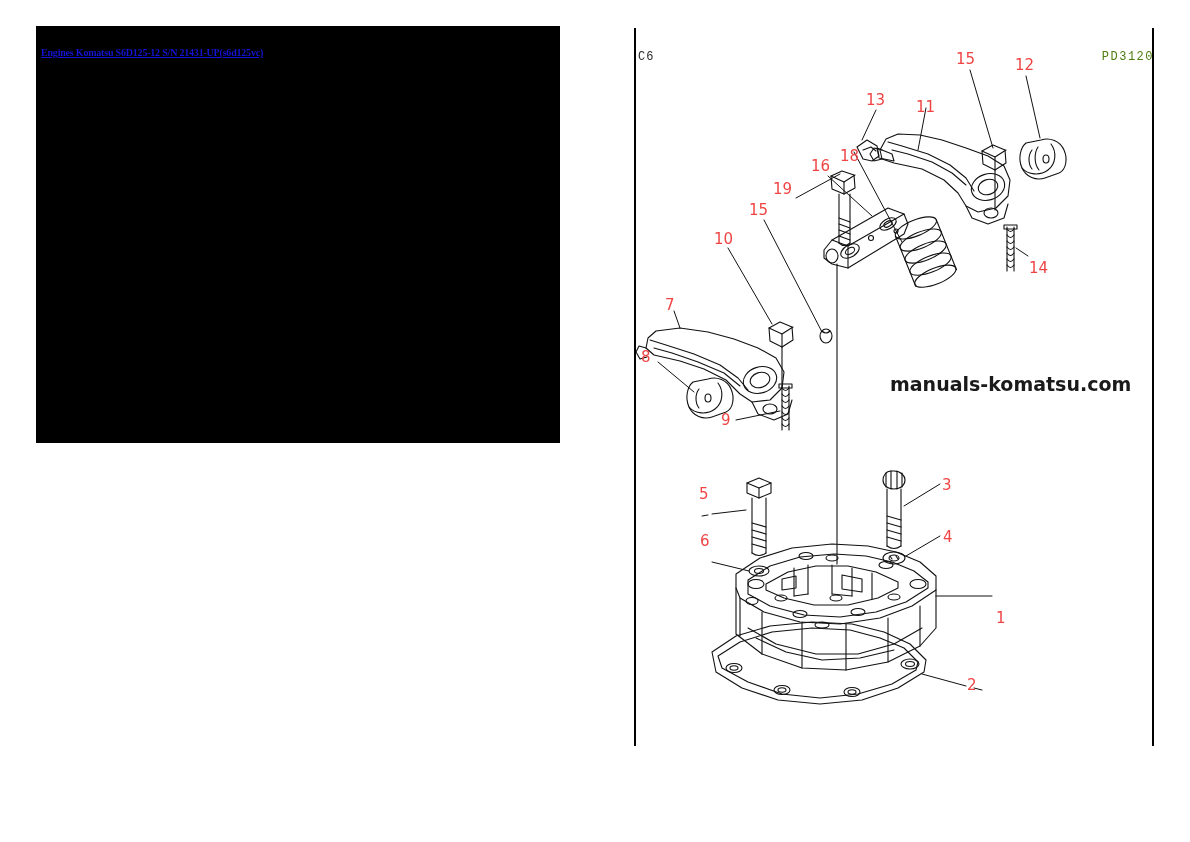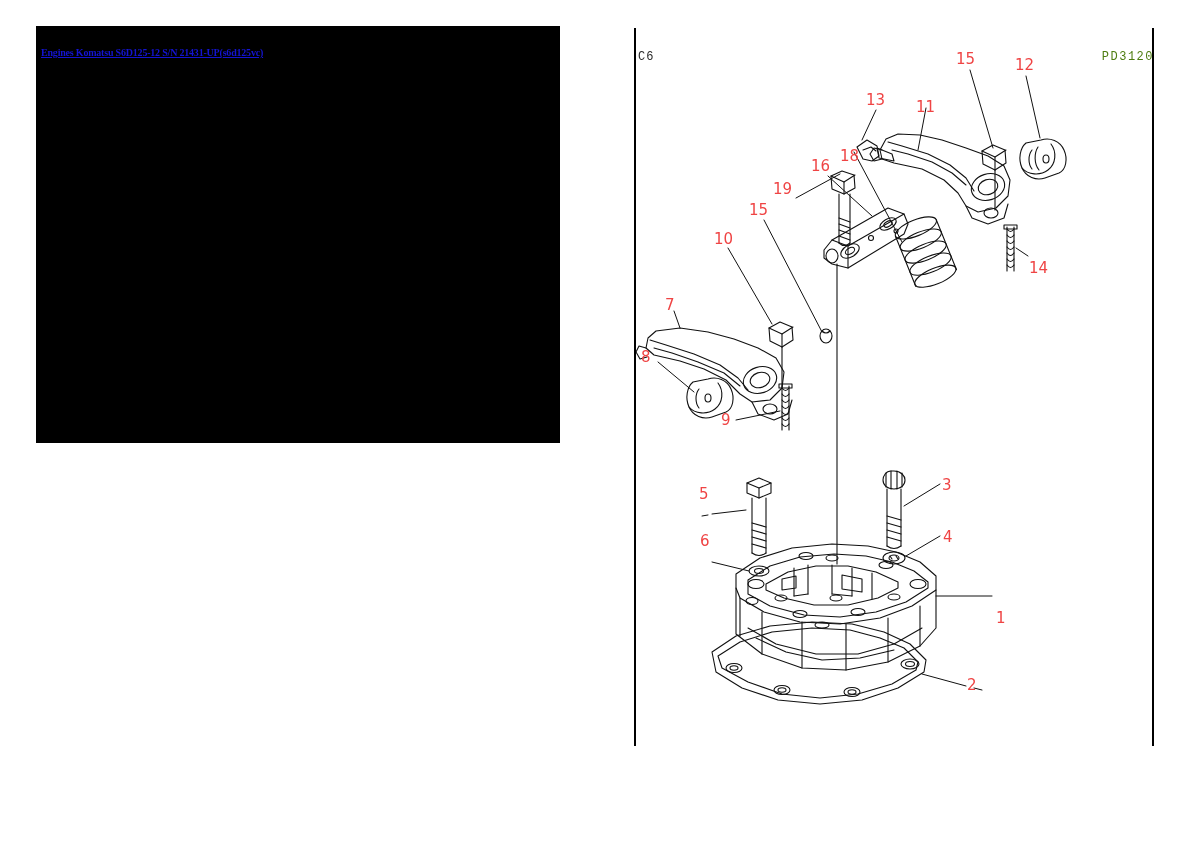--- a/index.html
+++ b/index.html
@@ -316,13 +316,14 @@
   <div class="callout" style="left:280px;top:70px;">11</div>
   <div class="callout" style="left:379px;top:28px;">12</div>
   <div class="callout" style="left:230px;top:63px;">13</div>
   <div class="callout" style="left:393px;top:221px;margin-top:10px;">14</div>
   <div class="callout" style="left:320px;top:22px;">15</div>
   <div class="callout" style="left:175px;top:129px;">16</div>
   <div class="callout" style="left:113px;top:173px;">15</div>
   <div class="callout" style="left:204px;top:119px;">18</div>
   <div class="callout" style="left:137px;top:152px;">19</div>
 
+  <div id="watermark">manuals-komatsu.com</div>
 </div>
 
 </body></html>

